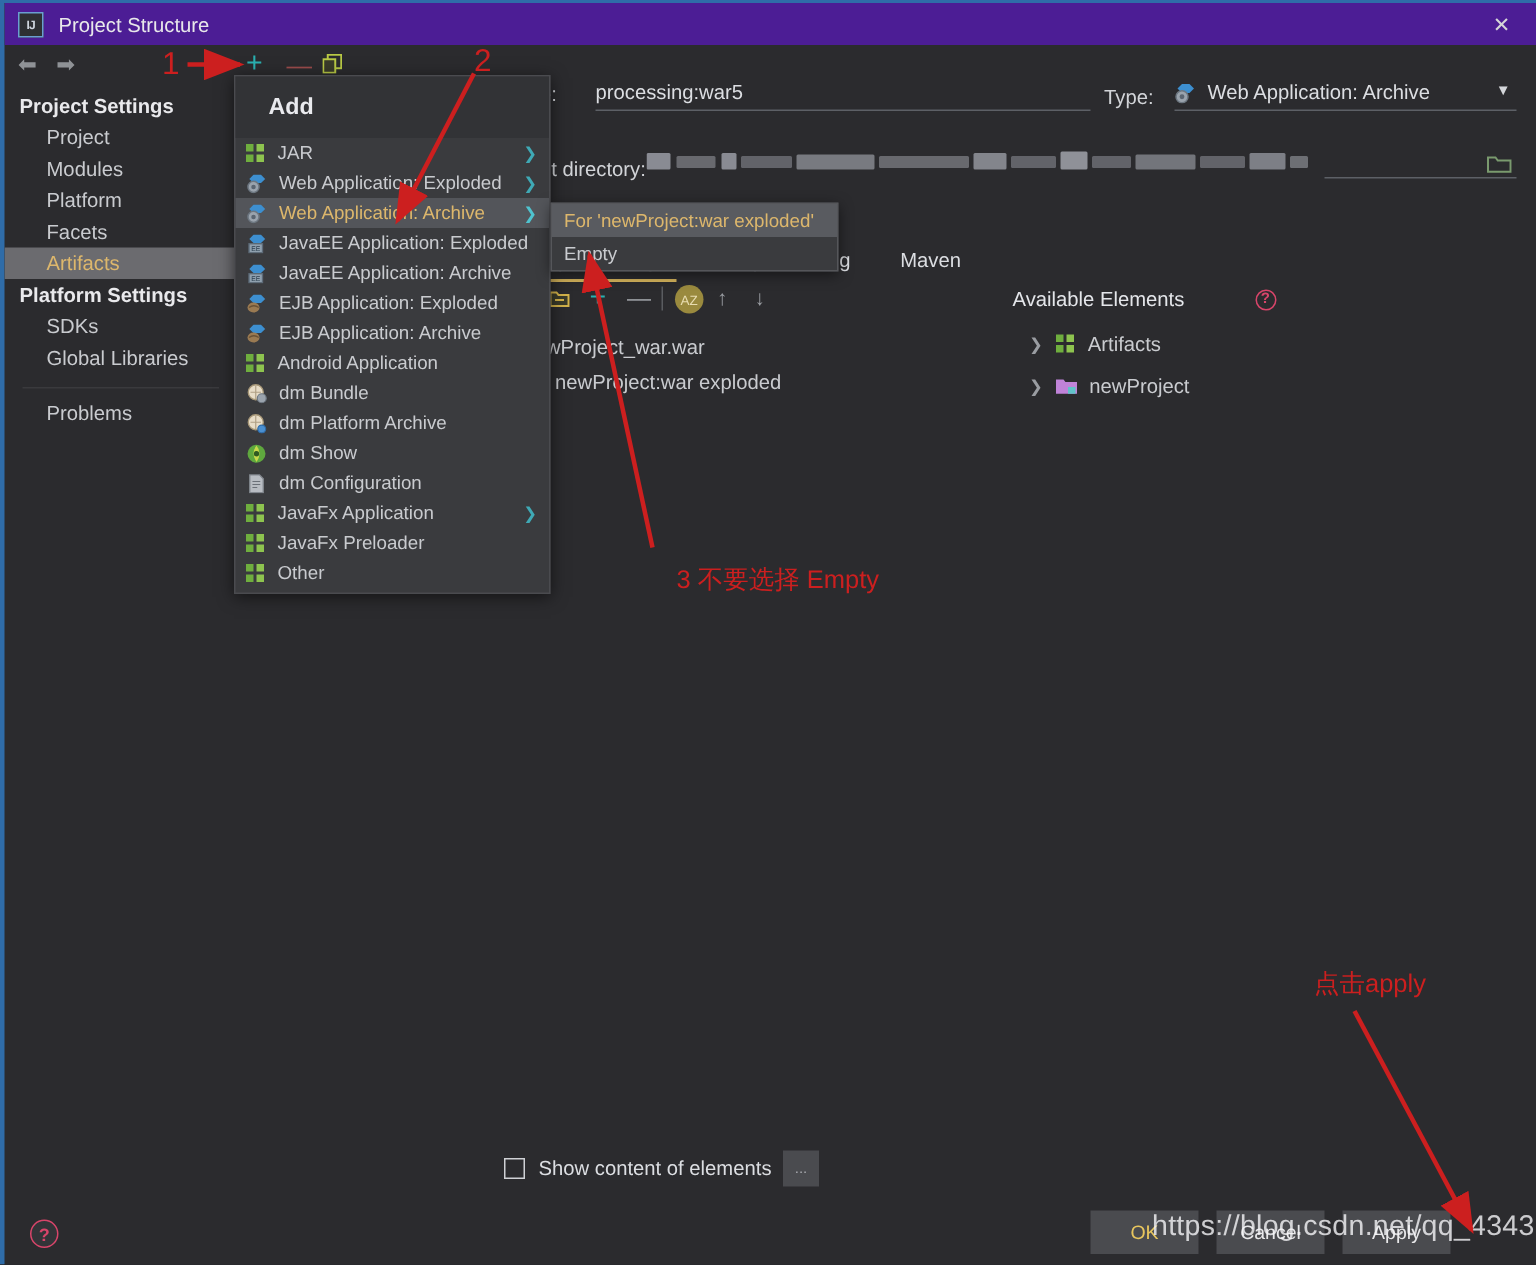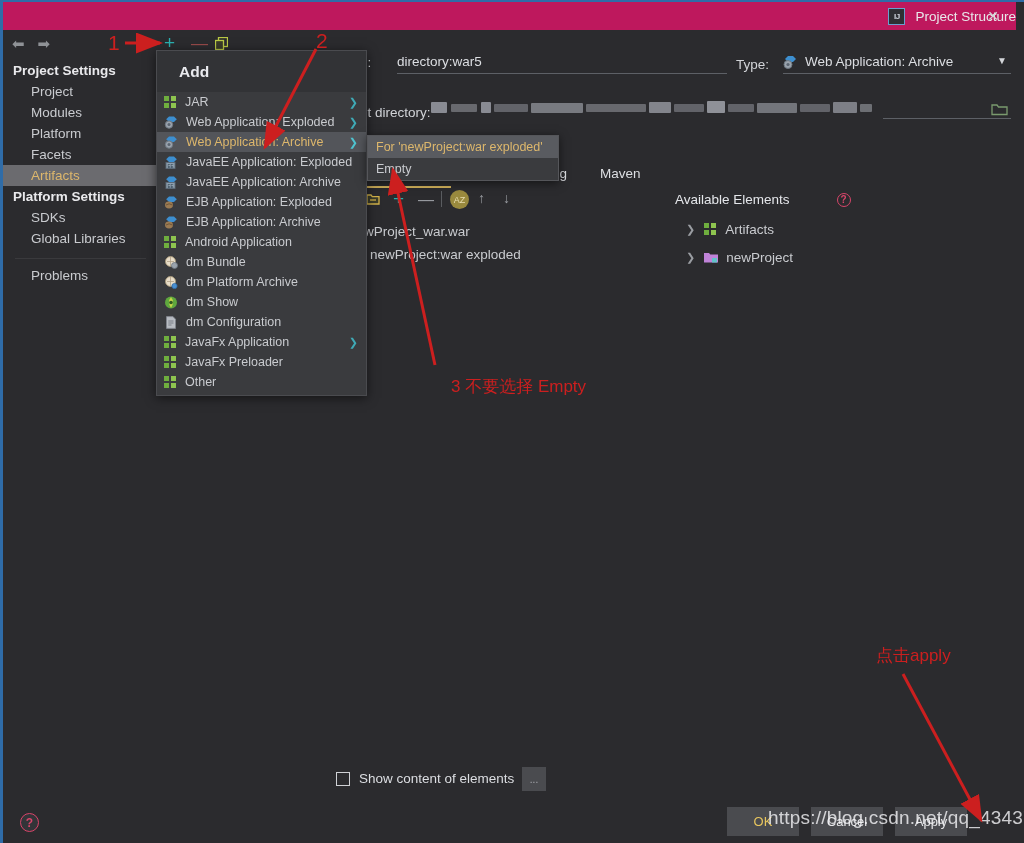--- a/index.html
+++ b/index.html
@@ -13,23 +13,23 @@
     position: relative;
     width: 1024px; height: 843px;
     background: #2b2b2e;
     border-left: 3px solid #2f6ca8;
     border-top: 2px solid #2f6ca8;
     overflow: hidden;
   }
 
   
   .titlebar {
-    position: absolute; left: 0; top: 0; right: 8px; height: 28px;
-    background: #be185d;
-    display: flex; align-items: center; justify-content: flex-end;
+    position: absolute; left: 0; top: 0; right: 0; height: 28px;
+    background: #4c1d95;
+    display: flex; align-items: center;
   }
   .title-logo {
     width: 17px; height: 17px; margin-left: 9px;
     border: 1px solid #6a9fd0; background: #2e3033;
     color: #cfd6de; font-size: 8px; font-weight: bold;
     display: flex; align-items: center; justify-content: center;
     letter-spacing: -0.5px;
   }
   .title-text {
     margin-left: 10px; color: #e8e8ea; font-size: 13.5px;
@@ -250,21 +250,21 @@
     <div class="side-item">Facets</div>
     <div class="side-item selected">Artifacts</div>
     <div class="side-group">Platform Settings</div>
     <div class="side-item">SDKs</div>
     <div class="side-item">Global Libraries</div>
     <div class="side-sep"></div>
     <div class="side-item">Problems</div>
   </div>
 
   <div class="lbl field-name-label">e:</div>
-  <div class="field-name-value">directory:war5</div>
+  <div class="field-name-value">processing:war5</div>
 
   <div class="lbl field-type-label">Type:</div>
   <div class="field-type-box">
     <span class="ic ic-web" style="position:absolute;left:0;top:1px;">
       <svg width="15" height="14" viewBox="0 0 15 14">
         <path d="M5 1 L10 1 L13 4 L10 7 L5 7 L2 4 Z" fill="#3d8fd0"></path>
         <circle cx="5" cy="9.5" r="4" fill="#9aa3ad" stroke="#6d7781" stroke-width="1"></circle>
         <circle cx="5" cy="9.5" r="1.6" fill="#5b6571"></circle>
       </svg>
     </span>

